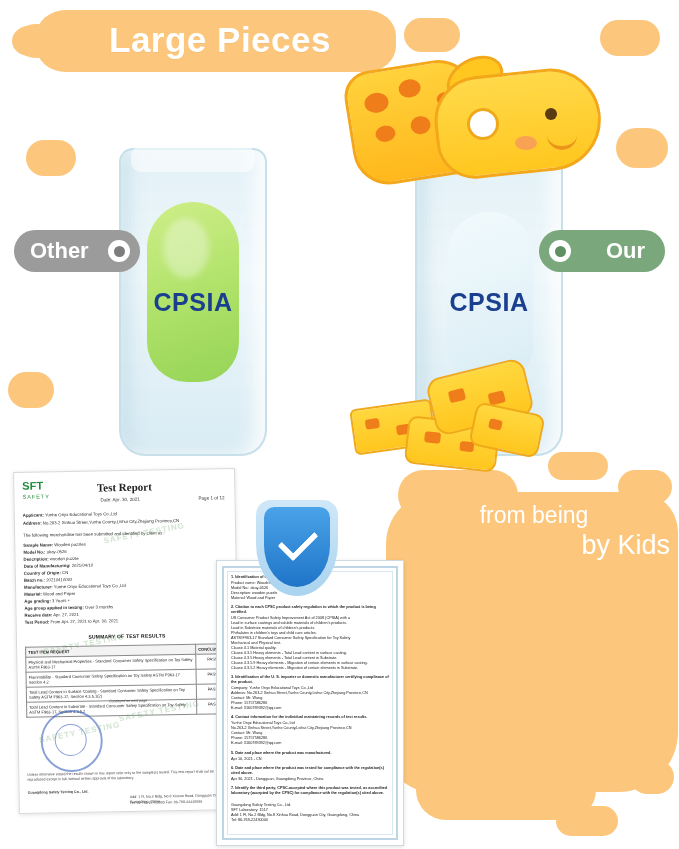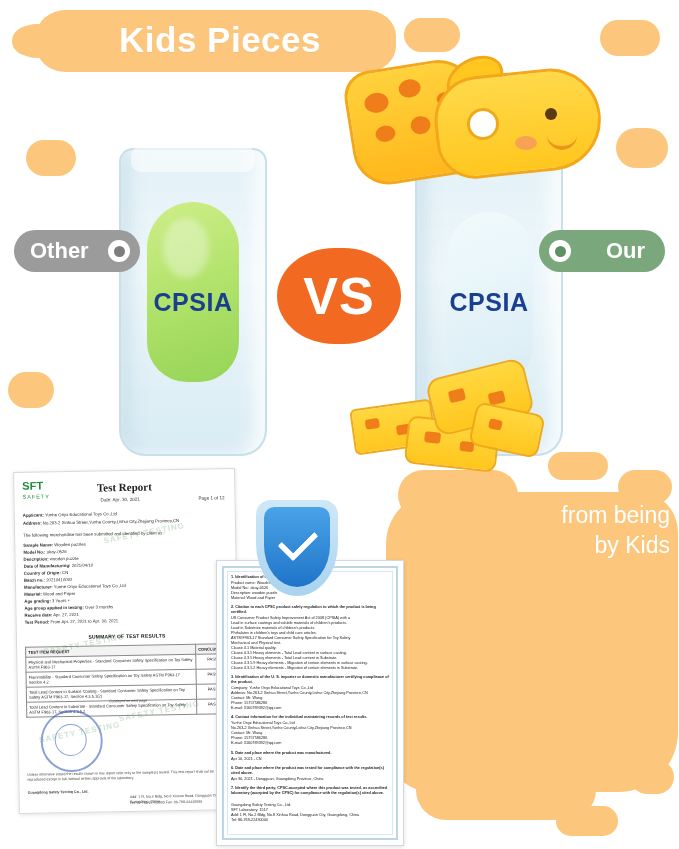--- a/index.html
+++ b/index.html
@@ -456,28 +456,29 @@
   .claim .l1 {
     font-size: 37px;
     font-weight: bold;
     line-height: 42px;
     letter-spacing: .3px;
   }
   .claim .l2 {
     font-size: 23px;
     line-height: 30px;
     font-weight: normal;
+    text-align: center;
   }
   .claim .l3 {
     font-size: 37px;
     font-weight: bold;
     line-height: 46px;
   }
   .claim .l4 {
-    font-size: 23px;
+    font-size: 27px;
     line-height: 30px;
     font-weight: normal;
   }
 </style>
 </head>
 <body>
 
 <div id="canvas">
 
   <div class="blob" style="left:12px;top:26px;width:34px;height:30px;"></div>
@@ -488,21 +489,21 @@
   <div class="blob" style="left:8px;top:372px;width:46px;height:36px;border-radius:24px;"></div>
   <div class="blob" style="left:548px;top:452px;width:60px;height:28px;border-radius:20px;"></div>
   <div class="blob" style="left:618px;top:470px;width:54px;height:34px;border-radius:22px;"></div>
   <div class="blob" style="left:556px;top:806px;width:62px;height:30px;border-radius:20px;"></div>
   <div class="blob" style="left:630px;top:760px;width:44px;height:34px;border-radius:22px;"></div>
   <div class="blob" style="left:386px;top:492px;width:292px;height:300px;border-radius:52px 40px 60px 46px;"></div>
   <div class="blob" style="left:398px;top:470px;width:120px;height:50px;border-radius:30px;"></div>
   <div class="blob" style="left:416px;top:760px;width:180px;height:60px;border-radius:30px;"></div>
 
   <div class="header-band"></div>
-  <div class="header-title">Kids Pieces</div>
+  <div class="header-title">Large Pieces</div>
 
   <div class="bottle bottle-left">
     <div class="bottle-neck"></div>
     <div class="green-piece"></div>
     <div class="bottle-label">CPSIA</div>
   </div>
 
   <div class="bottle bottle-right">
     <div class="bottle-neck"></div>
     <div class="white-piece"></div>
@@ -549,21 +550,20 @@
       </span>
     <span>Our</span>
   </div>
   <div class="pill pill-other">
     <span>Other</span>
     <span class="pill-dot">
         <i></i>
       </span>
   </div>
 
-  <div class="vs">VS</div>
 
   <div class="doc doc-a">
     <div class="brand">
       <span>SFT</span>
       <small>SAFETY</small>
     </div>
     <div class="doc-title">Test Report</div>
     <div class="doc-date">Date: Apr. 30, 2021</div>
     <div class="doc-sub">Page 1 of 12</div>
 

